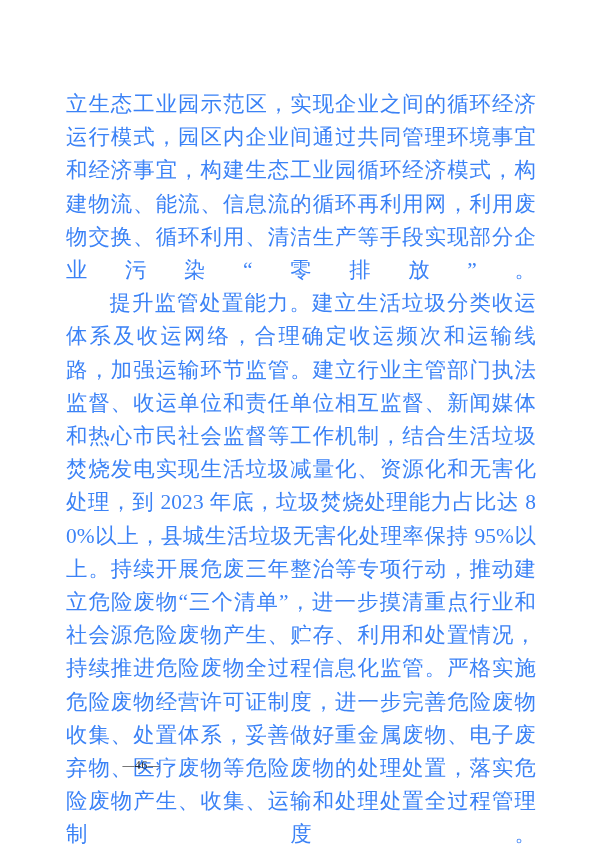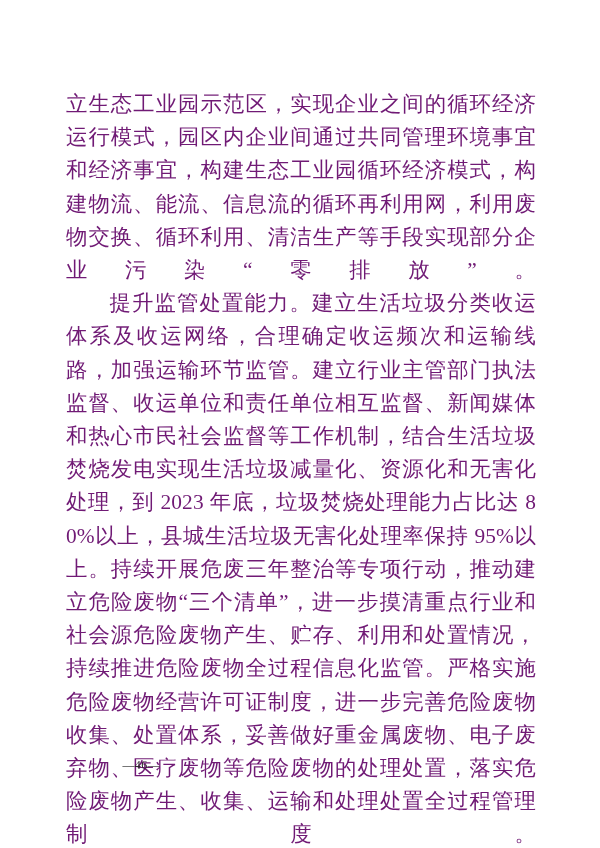--- a/index.html
+++ b/index.html
@@ -32,21 +32,21 @@
     width: 470px;
   }
 
   .para {
     font-size: 21.4px;
     line-height: 33.2px;
     text-align: justify;
     text-justify: inter-character;
     text-align-last: left;
     letter-spacing: 0.15px;
-    color: #701a75;
+    color: #3b82f6;
     margin: 0;
     word-break: break-all;
     text-indent: 0;
     -webkit-font-smoothing: antialiased;
   }
 
   .para.indent {
     text-indent: 2.03em;
   }
 

